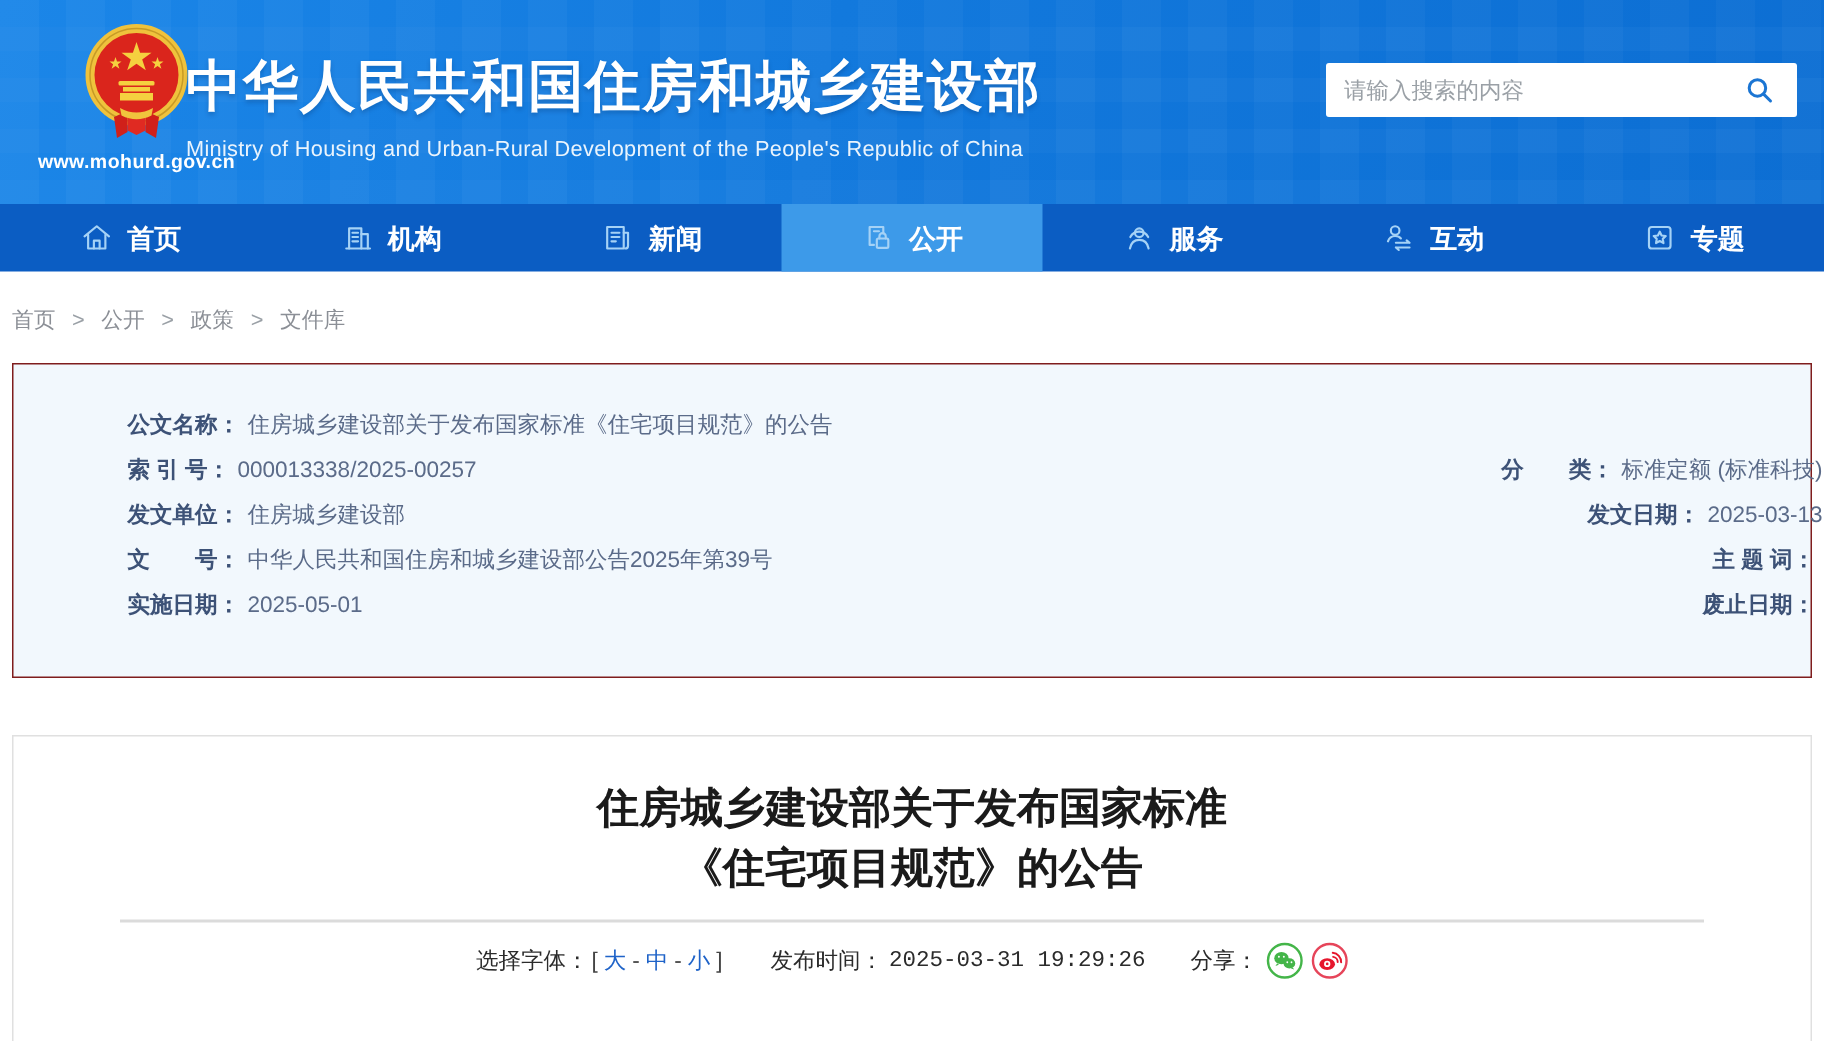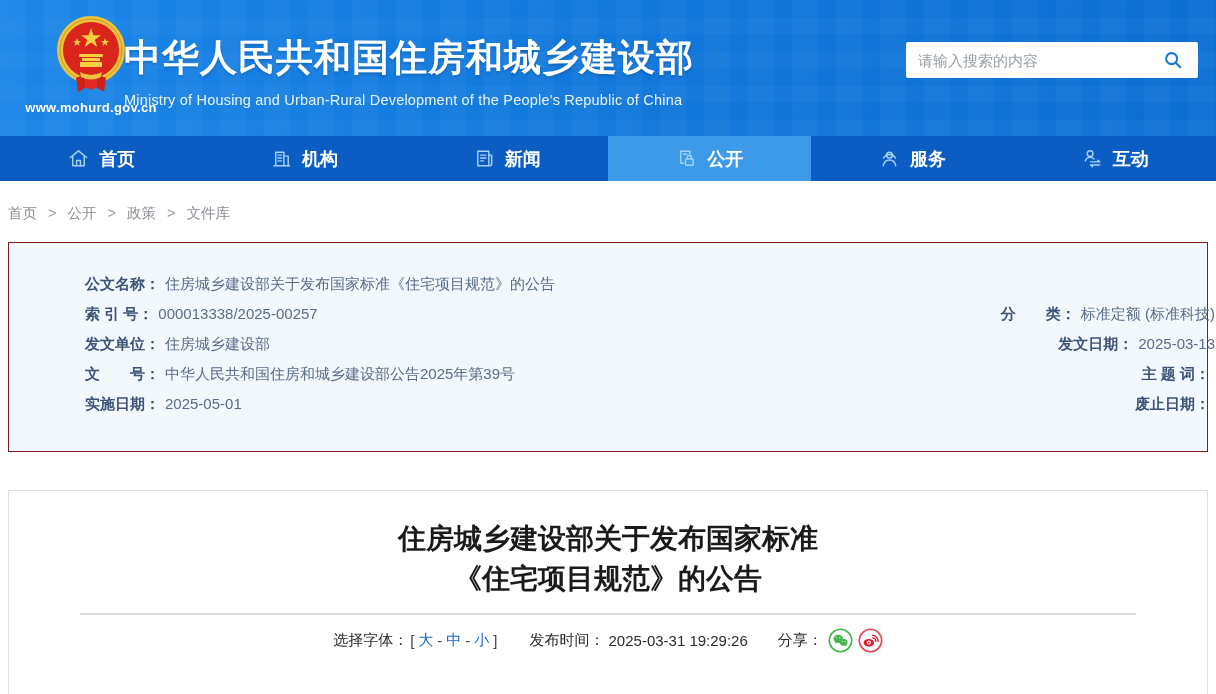--- a/index.html
+++ b/index.html
@@ -14,21 +14,21 @@
       repeating-linear-gradient(90deg, rgba(255,255,255,0.06) 0 26px, rgba(255,255,255,0) 26px 44px),
       repeating-linear-gradient(0deg, rgba(70,150,230,0.20) 0 16px, rgba(255,255,255,0) 16px 34px);
   }
   .emblem-wrap { position:absolute; left:16px; top:14px; width:150px; text-align:center; }
   .emblem { width:78px; height:84px; display:block; margin:0 auto; }
   .site-url { margin-top:2px; color:#ffffff; font-weight:bold; font-size:13px; letter-spacing:.3px; }
   .title-block { position:absolute; left:124px; top:33px; }
   .site-title { color:#ffffff; font-size:37px; font-weight:bold; letter-spacing:1px;
                 text-shadow:0 2px 3px rgba(0,40,90,.25); white-space:nowrap; }
   .site-subtitle { color:#eaf4fd; font-size:14.5px; margin-top:9px; letter-spacing:.2px; white-space:nowrap; }
-  .search-box { position:absolute; right:18px; top:42px; width:292px; height:36px;
+  .search-box { position:absolute; right:18px; top:42px; width:314px; height:36px;
                 background:#ffffff; border-radius:2px; display:flex; align-items:center; padding:0 12px; }
   .search-input { flex:1; border:none; outline:none; font-size:15px; color:#444;
                   font-family:"Liberation Sans","DejaVu Sans",sans-serif; background:transparent; }
   .search-input::placeholder { color:#9aa0a6; }
   .search-btn { border:none; background:transparent; cursor:pointer; width:26px; height:26px;
                 display:flex; align-items:center; justify-content:center; }
 
   
   .nav { position:absolute; top:136px; left:0; width:1216px; height:45px; background:#0b5dc3; display:flex; }
   .nav-item { flex:1; display:flex; align-items:center; justify-content:center; gap:9px;
@@ -59,21 +59,21 @@
                  background:#ffffff; border:1px solid #e0e0e0; }
   .article-title { margin-top:28px; text-align:center; font-size:28px; font-weight:bold;
                    color:#1a1a1a; line-height:40px; }
   .article-divider { width:1056px; height:2px; background:#dbdbdb; margin:14px auto 0; }
   .article-infobar { margin-top:13px; display:flex; align-items:center; justify-content:center;
                      font-size:15px; color:#2b2b2b; }
   .fontsize-group { display:flex; align-items:center; }
   .font-link { color:#1f63c8; cursor:pointer; margin:0 2px; }
   .font-sep { color:#444; margin:0 2px; }
   .bar-gap { width:30px; }
-  .publish-time { margin-left:4px; }
+  .publish-time { margin-left:4px;font-family:Liberation Mono, monospace; }
   .share-group { display:flex; align-items:center; gap:5px; }
   .share-icon { width:25px; height:25px; cursor:pointer; display:block; }
 </style>
 </head>
 <body>
 
 <div class="page">
 
   <div class="header">
     <div class="header-pattern"></div>
@@ -156,20 +156,27 @@
       <span class="nav-label">服务</span>
     </div>
     <div class="nav-item">
       <svg class="nav-icon" viewBox="0 0 24 24">
         <circle cx="9.5" cy="7" r="3"></circle>
           <path d="M4.5 14.5 C5.5 11.5 7.5 10.8 9.5 10.8 S12.5 11.3 13.5 12.5"></path>
         <path d="M10 15.5 H19.5 M17.5 13.8 L19.5 15.5"></path>
           <path d="M19.5 18.8 H10 M12 20.5 L10 18.8"></path>
       </svg>
       <span class="nav-label">互动</span>
+    </div>
+    <div class="nav-item">
+      <svg class="nav-icon" viewBox="0 0 24 24">
+        <rect x="4.5" y="4.5" width="15" height="15" rx="2"></rect>
+        <polygon points="12,7.8 13.3,10.4 16.2,10.8 14.1,12.8 14.6,15.7 12,14.3 9.4,15.7 9.9,12.8 7.8,10.8 10.7,10.4"></polygon>
+      </svg>
+      <span class="nav-label">专题</span>
     </div>
   </div>
 
   <div class="breadcrumb">
     <span class="crumb">首页</span>
     <span class="crumb-sep">&gt;</span>
     <span class="crumb">公开</span>
     <span class="crumb-sep">&gt;</span>
     <span class="crumb">政策</span>
     <span class="crumb-sep">&gt;</span>

